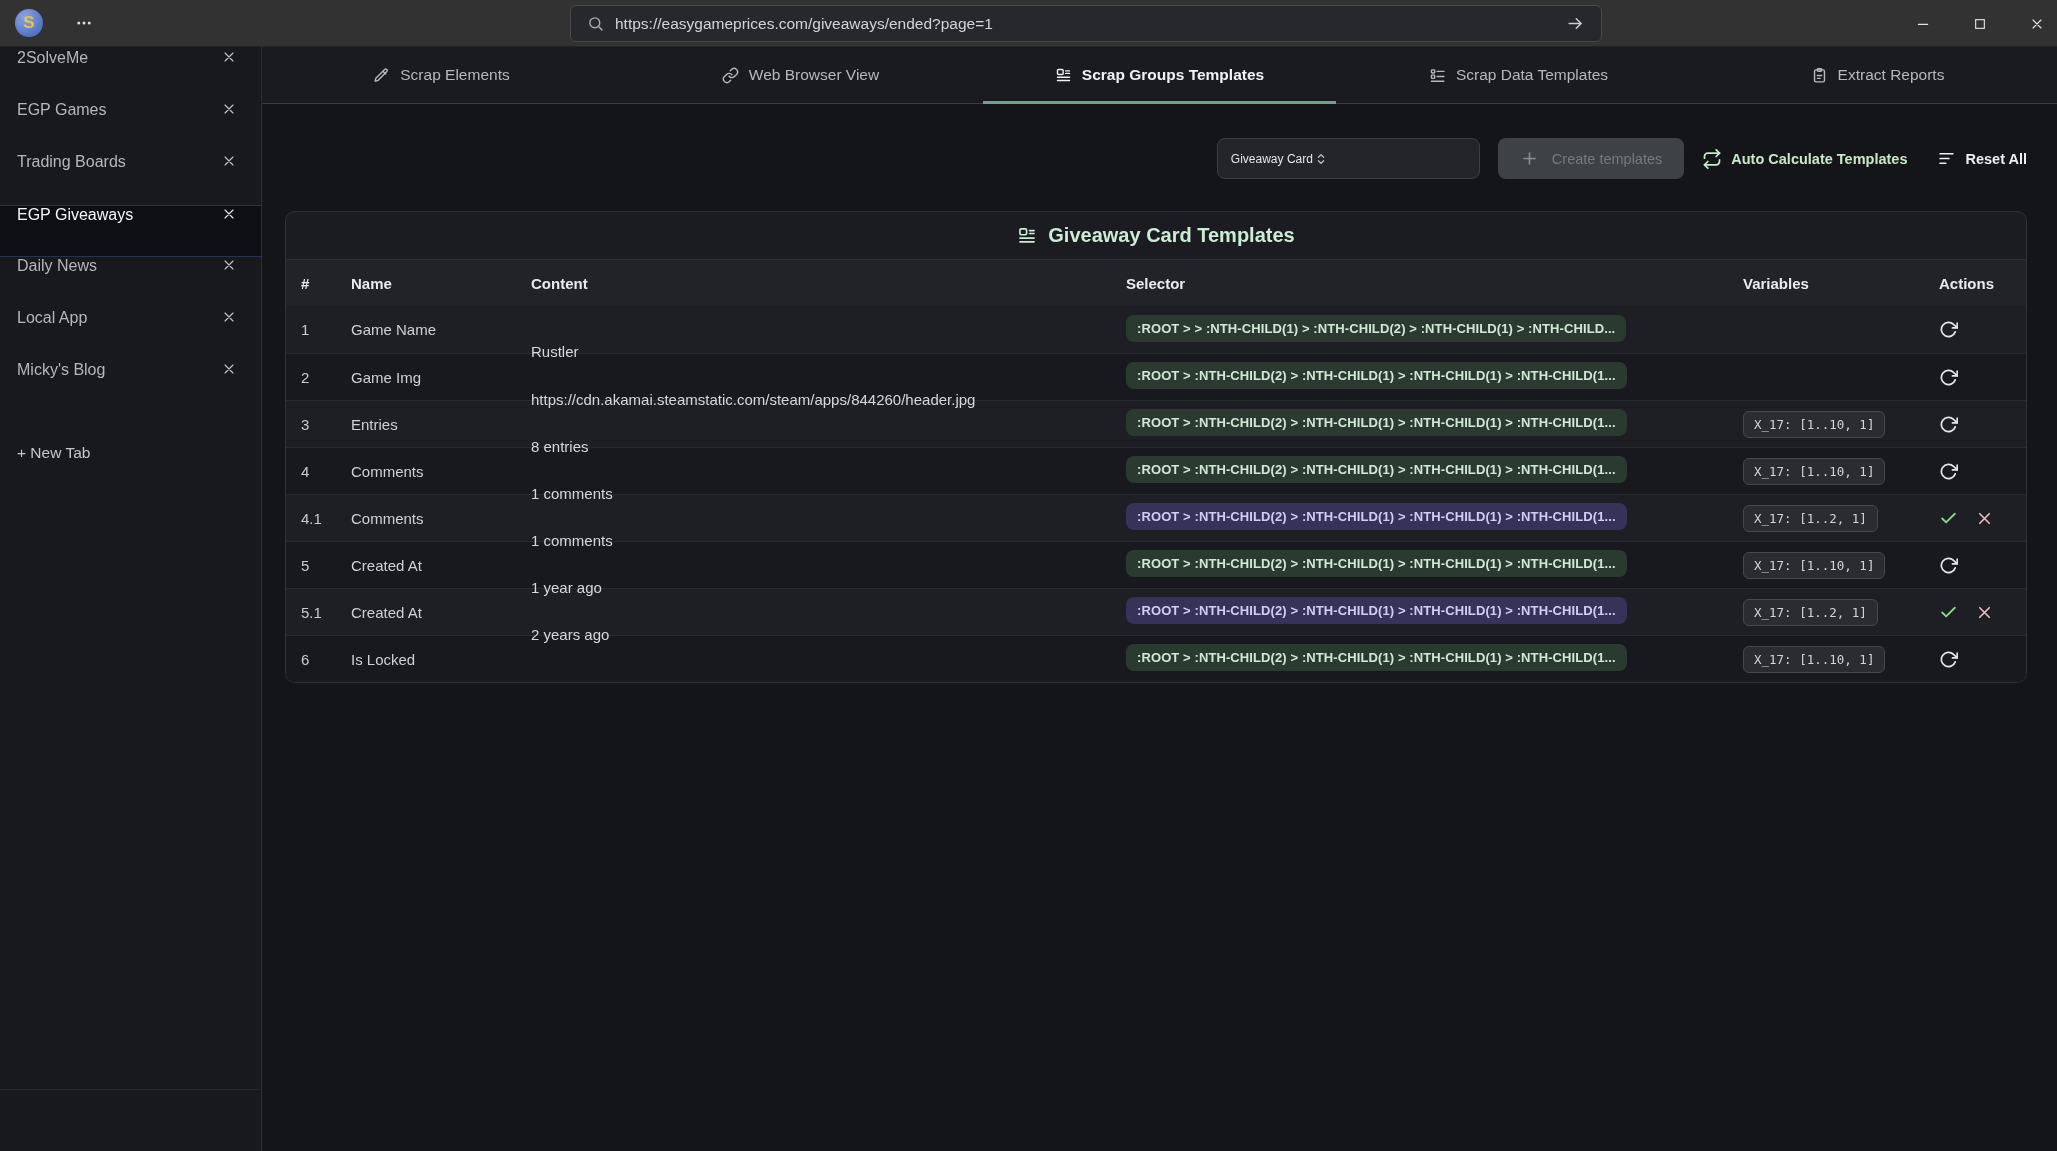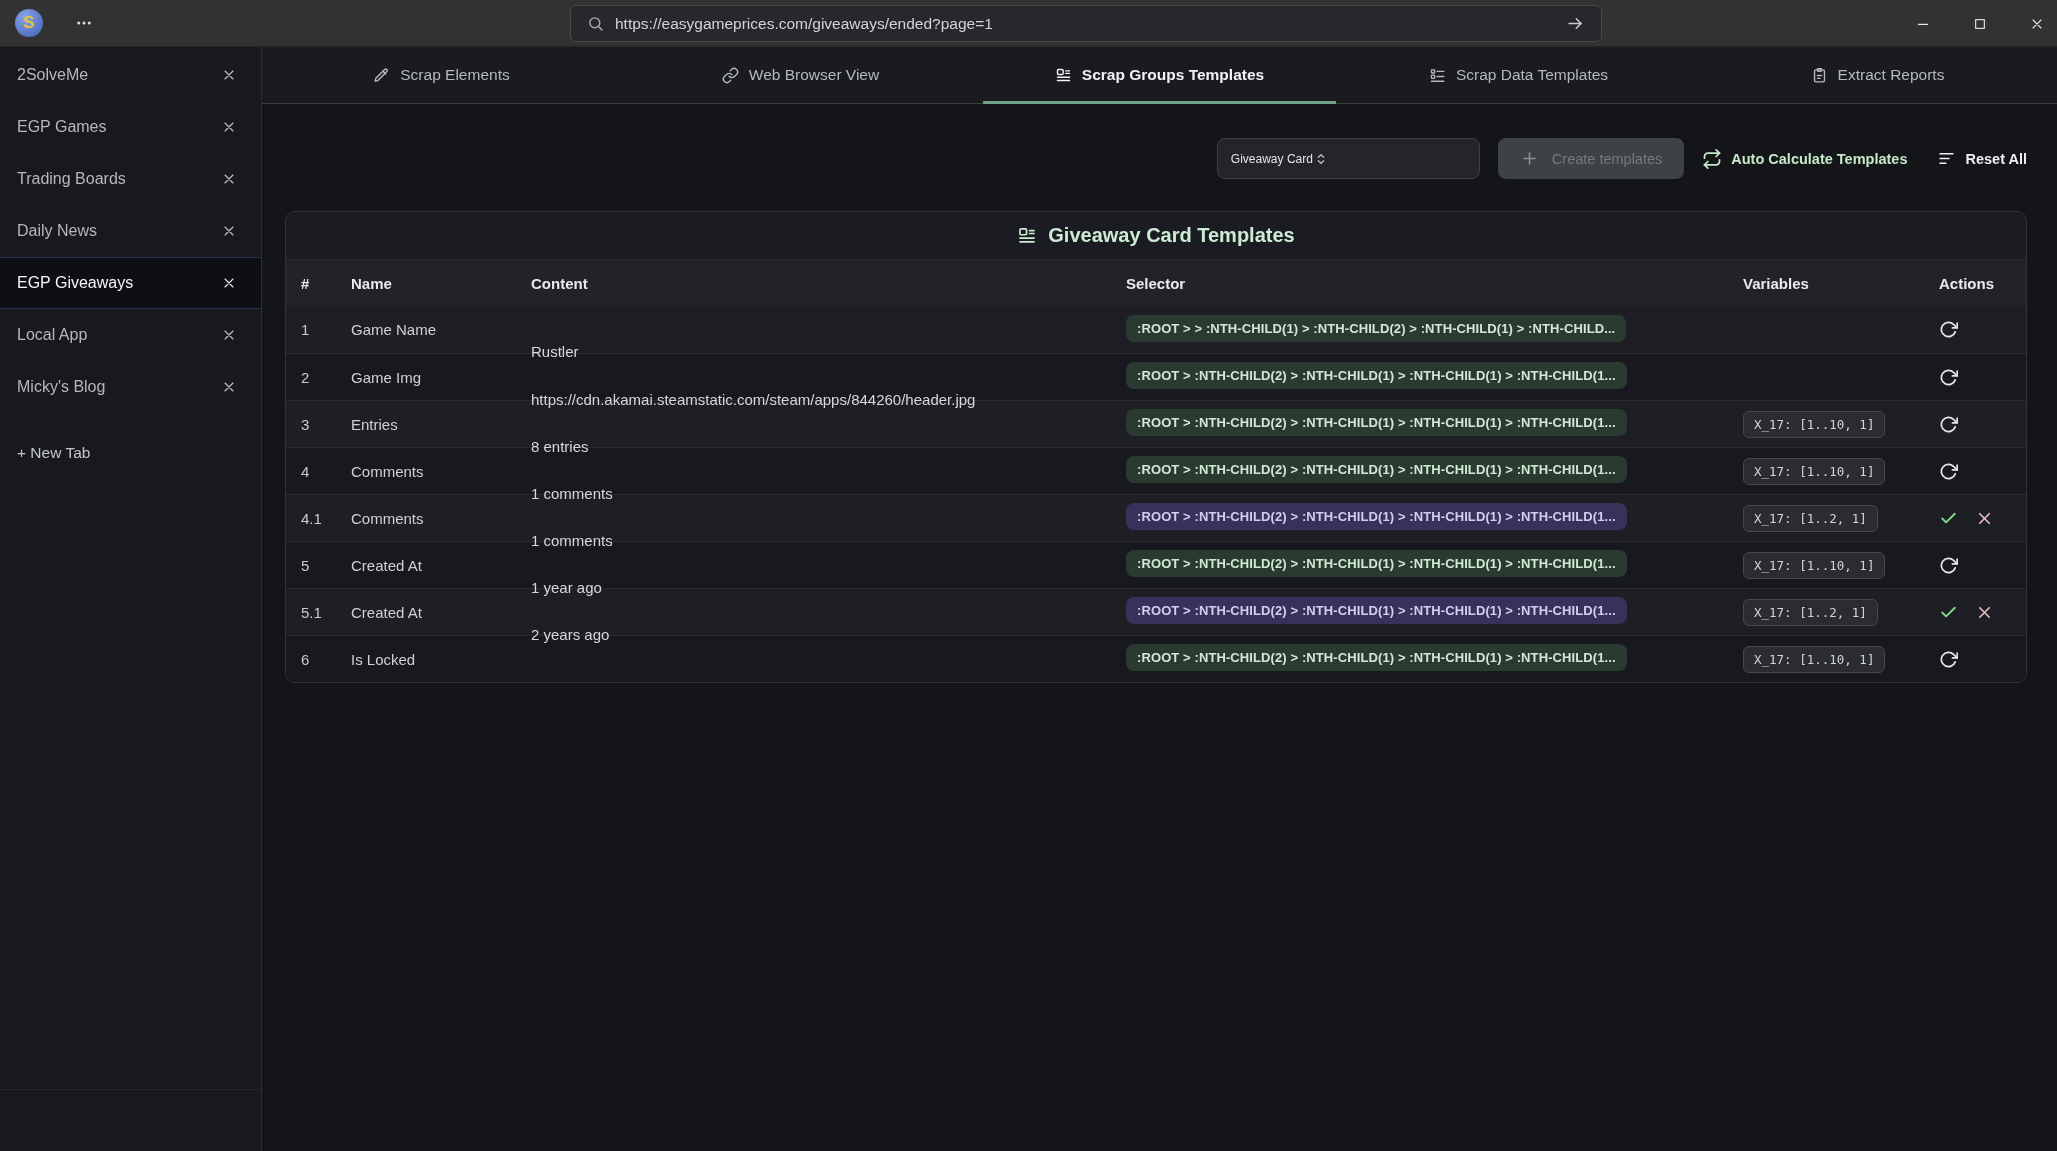--- a/index.html
+++ b/index.html
@@ -20,21 +20,21 @@
   .urlbar .sicon { width:17px; height:17px; color:#a9abae; flex:none; display:flex; }
   .urlbar .url { flex:1; margin-left:11px; color:#d2d4d6; font-size:15.5px; white-space:nowrap; overflow:hidden; }
   .urlbar .goicon { width:19px; height:19px; color:#c9cbcd; flex:none; display:flex; }
   .win-controls { position:absolute; right:0; top:0; height:47px; display:flex; align-items:center;
                   gap:41px; padding-right:12px; }
   .win-btn { width:16px; height:16px; color:#e5e6e7; display:flex; align-items:center; justify-content:center; }
 
   
   .sidebar { position:absolute; left:0; top:47px; width:262px; bottom:0; background:#17191e;
              border-right:1px solid #2b2e33; padding-top:2px; }
-  .side-item { height:52px; display:flex; align-items:center; padding:0 24px 0 17px;
+  .side-item { height:52px; display:flex; padding:0 24px 0 17px;
                color:#b5b7ba; font-size:16px; }
   .side-item .lbl { flex:1; white-space:nowrap; overflow:hidden; }
   .side-item .x { width:16px; height:16px; color:#c3c5c8; display:flex; flex:none; }
   .side-item.active { background:#0d0f15; color:#f4f5f7;
                       border-top:1px solid #263350; border-bottom:1px solid #263350; }
   .side-item.active .x { color:#e9eaec; }
   .newtab { margin-top:25px; padding:0 17px; height:30px; display:flex; align-items:center;
             color:#c4c6c9; font-size:15.5px; }
   .side-divider { position:absolute; left:0; right:0; bottom:61px; height:1px; background:#24272c; }
 
@@ -170,31 +170,31 @@
 
         <div class="side-item odd" data-name="sidebar-tab">
           <span class="lbl" data-name="sidebar-tab-label">Trading Boards</span>
           <span class="x" data-name="close-tab-icon">
             <svg viewBox="0 0 24 24" fill="none" stroke="currentColor" stroke-width="1.7" stroke-linecap="round">
               <path d="M6 6l12 12M18 6L6 18"></path>
             </svg>
           </span>
         </div>
 
+        <div class="side-item odd active" data-name="sidebar-tab">
+          <span class="lbl" data-name="sidebar-tab-label">EGP Giveaways</span>
+          <span class="x" data-name="close-tab-icon">
+            <svg viewBox="0 0 24 24" fill="none" stroke="currentColor" stroke-width="1.7" stroke-linecap="round">
+              <path d="M6 6l12 12M18 6L6 18"></path>
+            </svg>
+          </span>
+        </div>
+
         <div class="side-item even" data-name="sidebar-tab">
           <span class="lbl" data-name="sidebar-tab-label">Daily News</span>
-          <span class="x" data-name="close-tab-icon">
-            <svg viewBox="0 0 24 24" fill="none" stroke="currentColor" stroke-width="1.7" stroke-linecap="round">
-              <path d="M6 6l12 12M18 6L6 18"></path>
-            </svg>
-          </span>
-        </div>
-
-        <div class="side-item odd active" data-name="sidebar-tab">
-          <span class="lbl" data-name="sidebar-tab-label">EGP Giveaways</span>
           <span class="x" data-name="close-tab-icon">
             <svg viewBox="0 0 24 24" fill="none" stroke="currentColor" stroke-width="1.7" stroke-linecap="round">
               <path d="M6 6l12 12M18 6L6 18"></path>
             </svg>
           </span>
         </div>
 
         <div class="side-item even" data-name="sidebar-tab">
           <span class="lbl" data-name="sidebar-tab-label">Local App</span>
           <span class="x" data-name="close-tab-icon">

